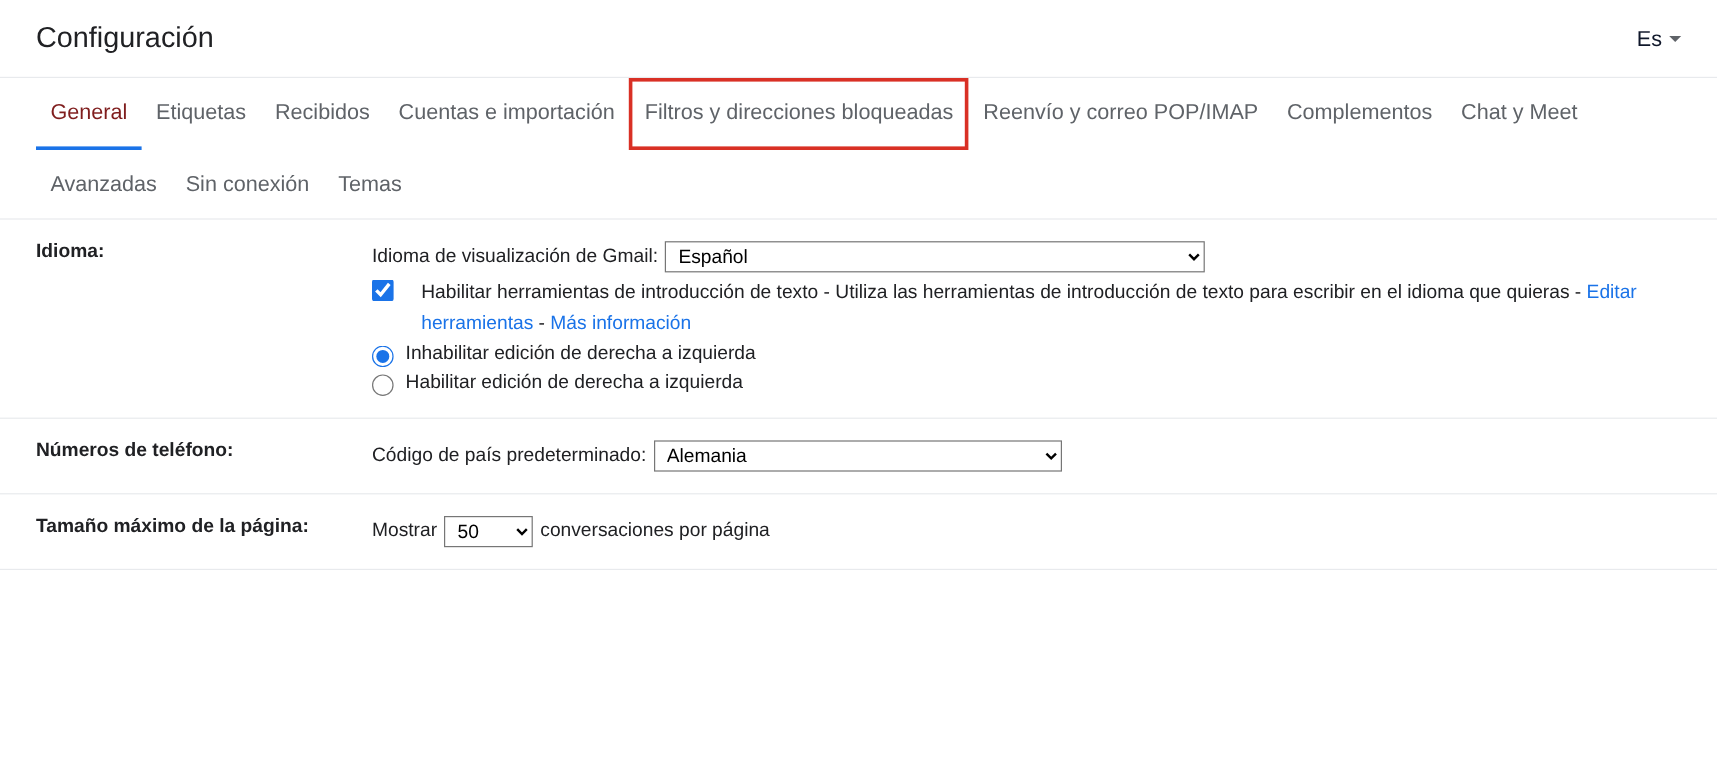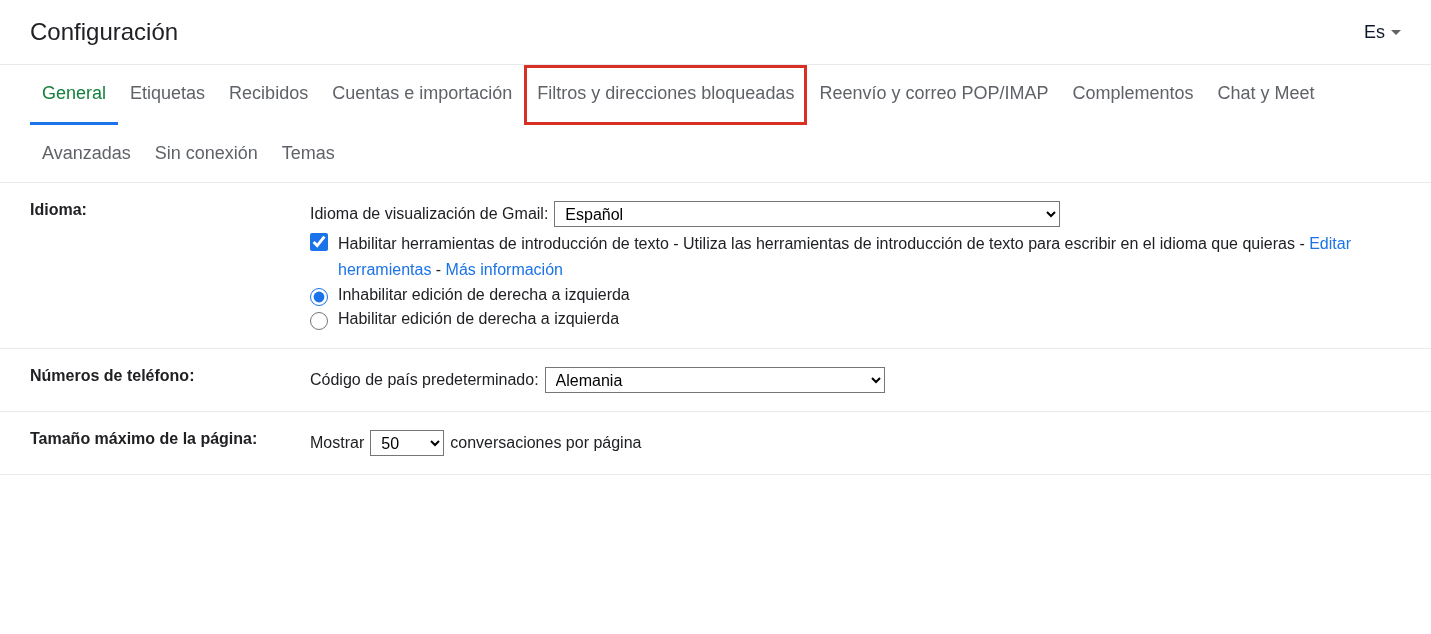--- a/index.html
+++ b/index.html
@@ -43,21 +43,21 @@
     border-bottom: 1px solid #e8eaed;
   }
   .tab {
     padding: 18px 12px;
     font-size: 18px;
     color: #5f6368;
     cursor: pointer;
     white-space: nowrap;
   }
   .tab.active {
-    color: #15803d;
+    color: #7f1d1d;
     border-bottom: 3px solid #1a73e8;
     font-weight: 500;
   }
   .tab.highlighted {
     border: 3px solid #d93025;
     padding: 15px 10px;
   }
   .section {
     display: flex;
     border-bottom: 1px solid #e8eaed;
@@ -81,21 +81,21 @@
   }
   .bold { font-weight: 400; }
   select {
     font-size: 16px;
     padding: 2px 6px;
     border: 1px solid #767676;
     background: #fff;
     font-family: inherit;
     height: 26px;
   }
-  .select-lang { width: 506px; }
+  .select-lang { width: 450px; }
   .select-country { width: 340px; }
   .select-page { width: 74px; }
   .link {
     color: #1a73e8;
     cursor: pointer;
   }
   .mt6 { margin-top: 6px; }
   .mt20 { margin-top: 20px; }
   .cb-row, .rb-row {
     display: flex;
@@ -108,21 +108,21 @@
     accent-color: #1a73e8;
     margin-top: 2px;
     flex-shrink: 0;
   }
   input[type="radio"] {
     width: 18px; height: 18px;
     accent-color: #1a73e8;
     margin-top: 2px;
     flex-shrink: 0;
   }
-  .inline-text { line-height: 1.6; }
+  .inline-text { line-height: 1.6; margin-left: 13px; }
 </style>
 </head>
 <body>
 
 <div class="header">
   <div class="title">Configuración</div>
   <div class="lang-switch">
     <span>Es</span>
     <span class="caret-down"></span>
   </div>

